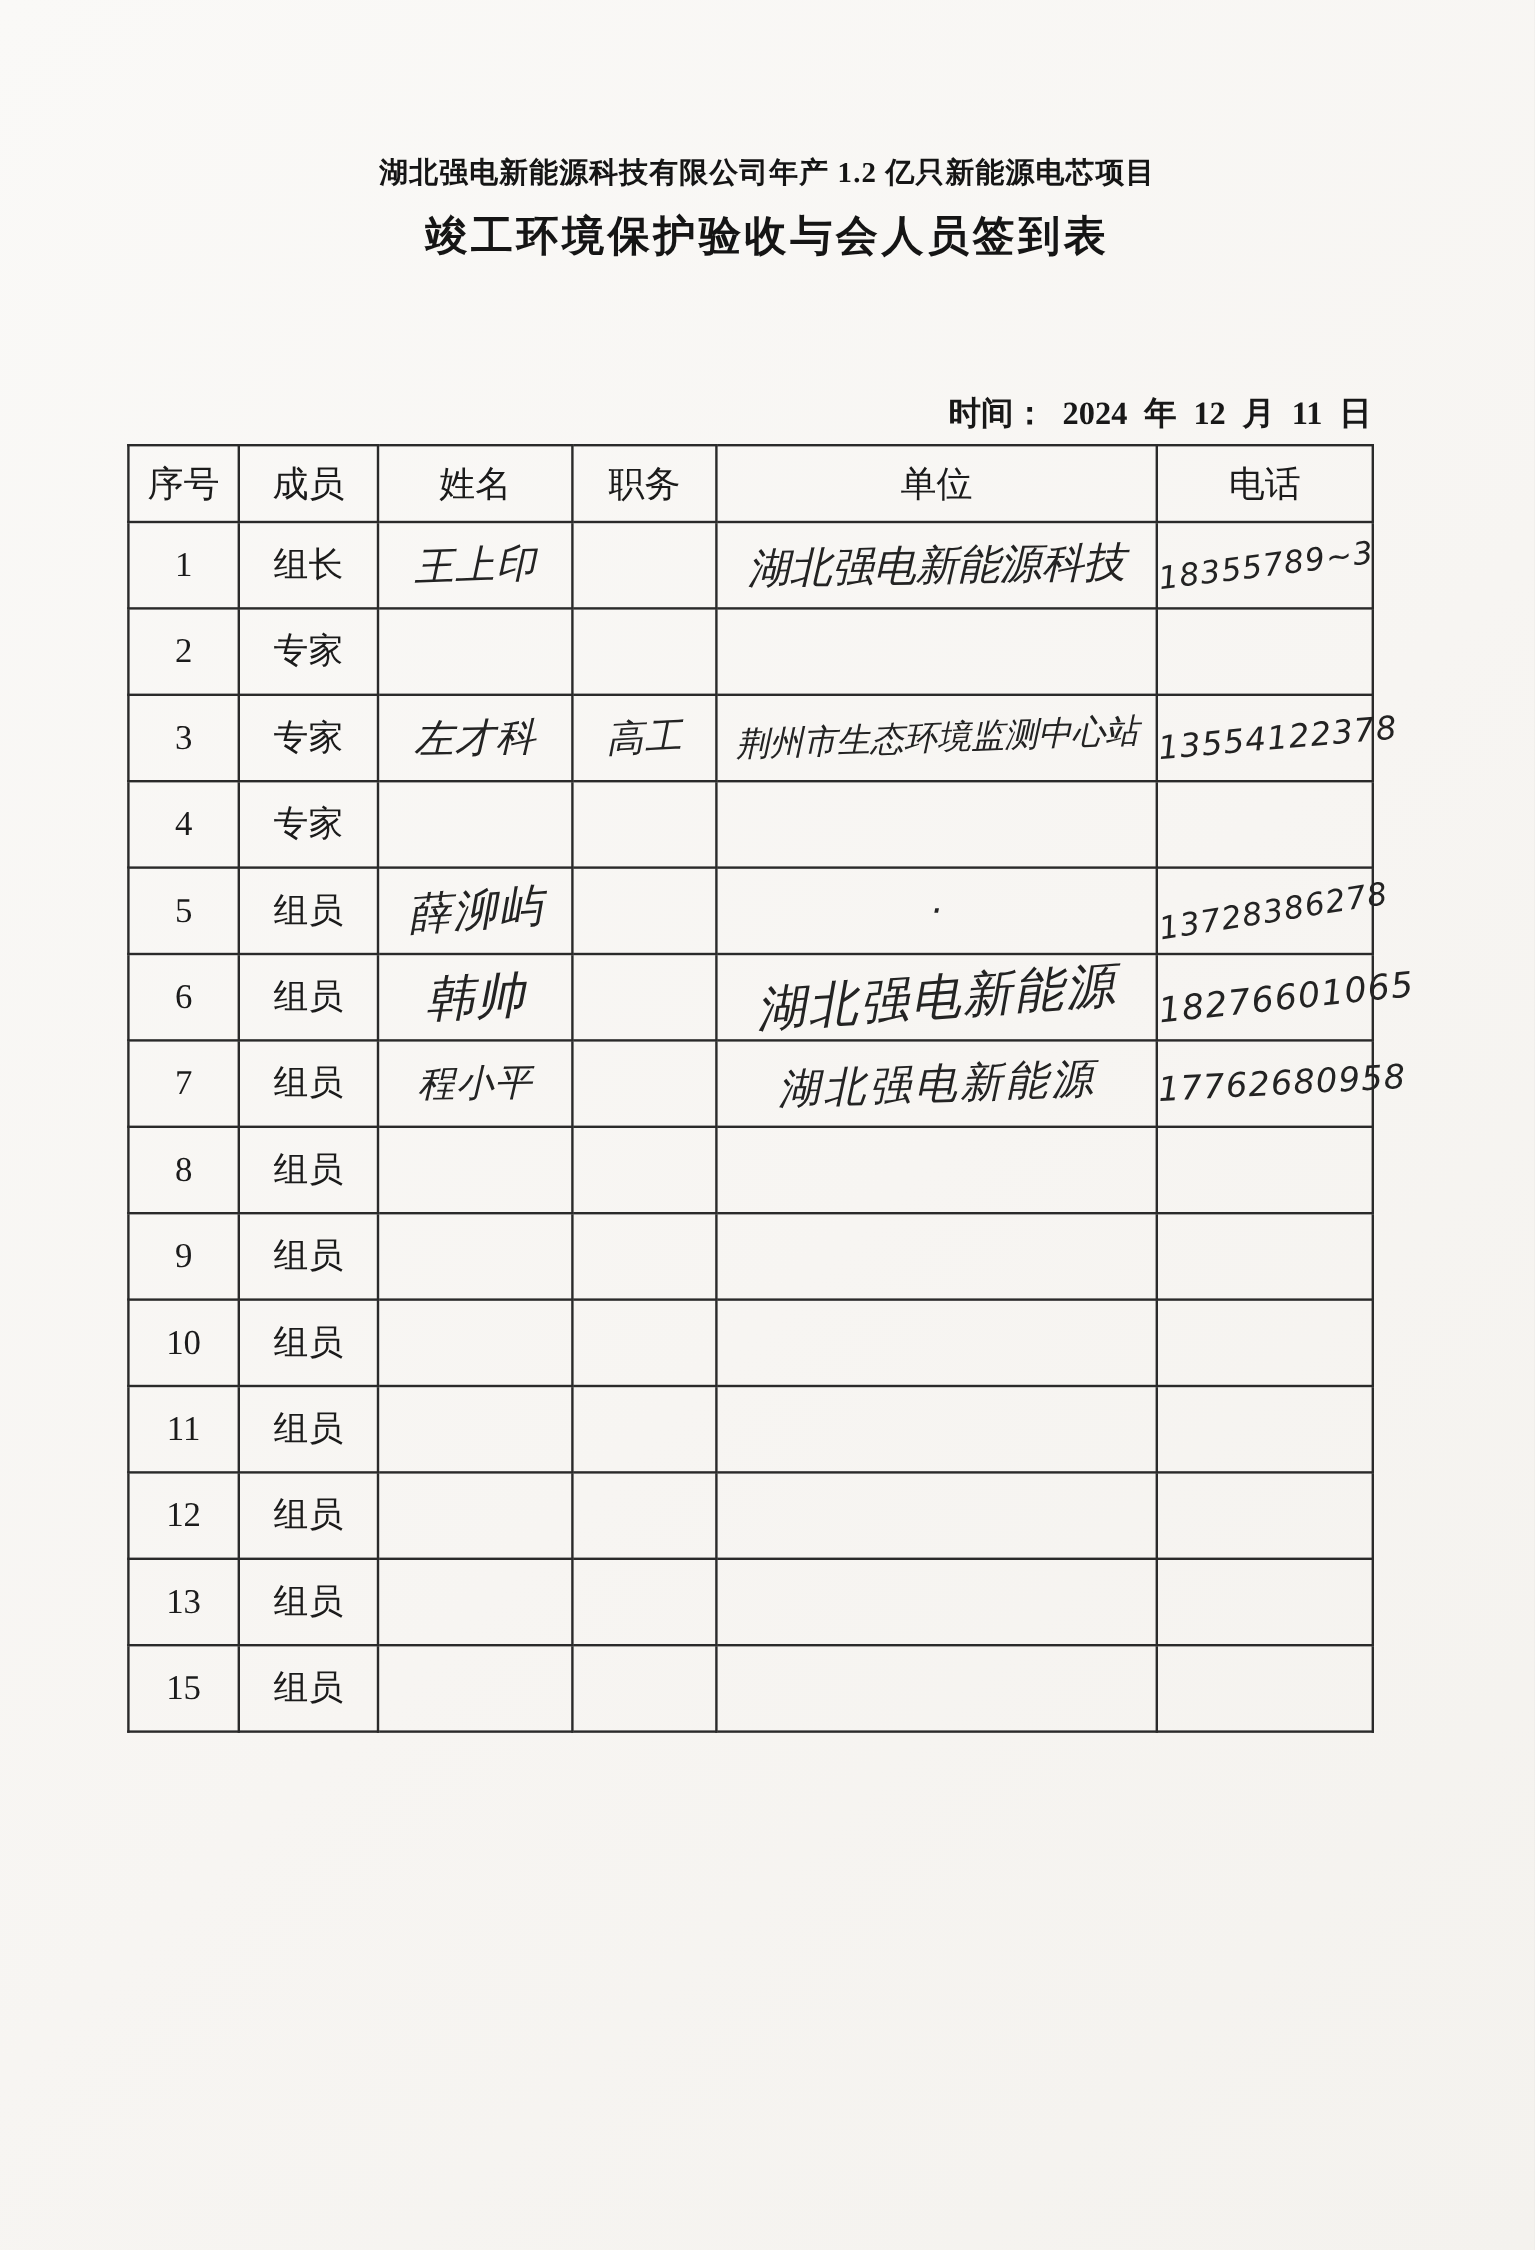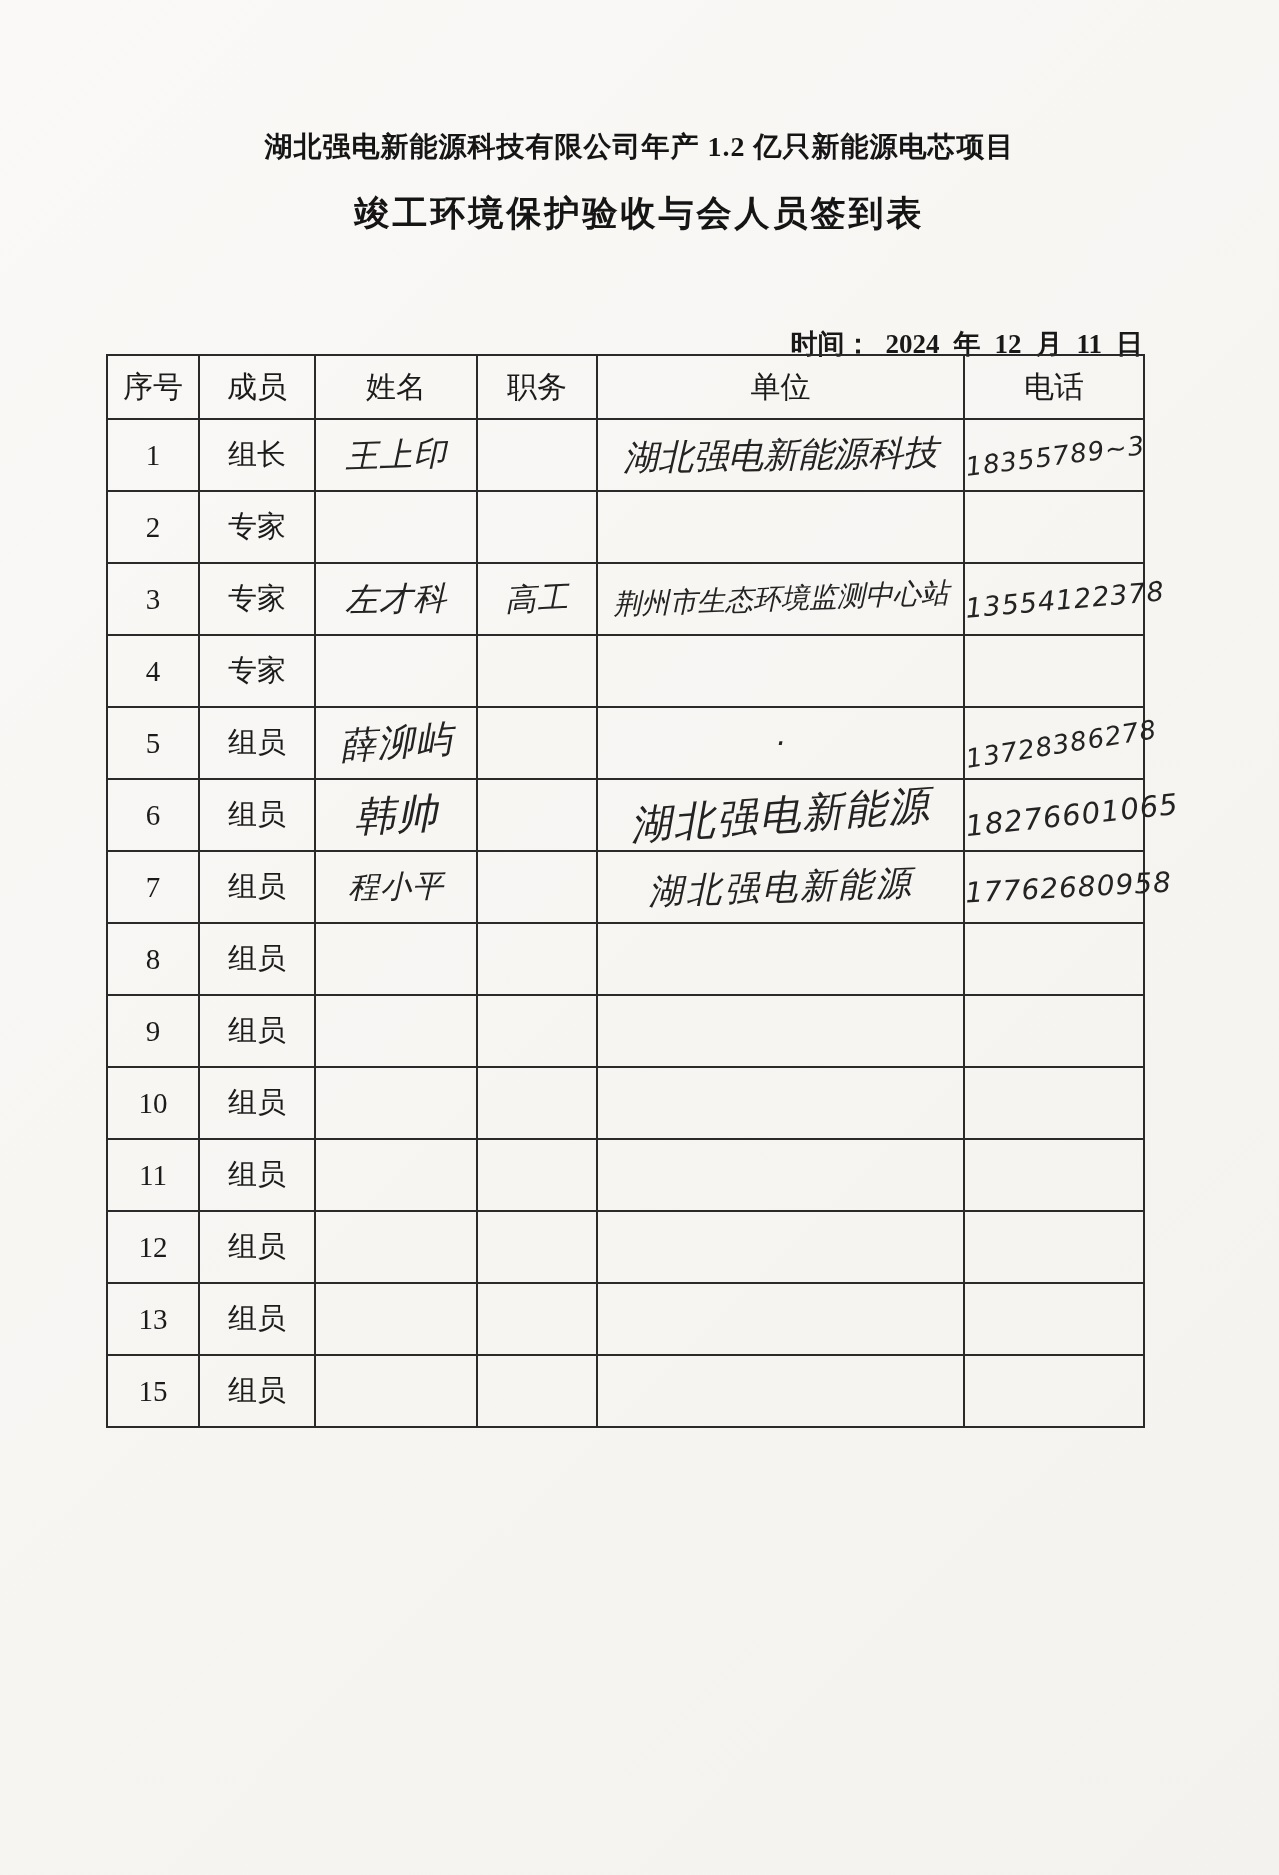--- a/index.html
+++ b/index.html
@@ -18,47 +18,47 @@
     overflow: hidden;
   }
   .title-block {
     position: absolute;
     top: 128px;
     left: 0;
     width: 100%;
     text-align: center;
   }
   .title-line1 {
-    font-size: 28px;
+    font-size: 24px;
     font-weight: 700;
     letter-spacing: 1px;
     color: #151515;
   }
   .title-line2 {
-    margin-top: 24px;
+    margin-top: 13px;
     font-size: 35px;
     font-weight: 700;
     letter-spacing: 3px;
     color: #151515;
   }
   .date-line {
     position: absolute;
     top: 326px;
     right: 136px;
     display: flex;
     align-items: baseline;
     gap: 14px;
     font-size: 27px;
     font-weight: 700;
     color: #181818;
   }
   .date-line .num { font-weight: 600; text-align: center; }
   table.signin {
     position: absolute;
-    top: 354px;
+    top: 370px;
     left: 106px;
     width: 1037px;
     border-collapse: collapse;
     table-layout: fixed;
   }
   table.signin th, table.signin td {
     border: 2.5px solid #2a2a2a;
     padding: 0;
     overflow: visible;
   }

